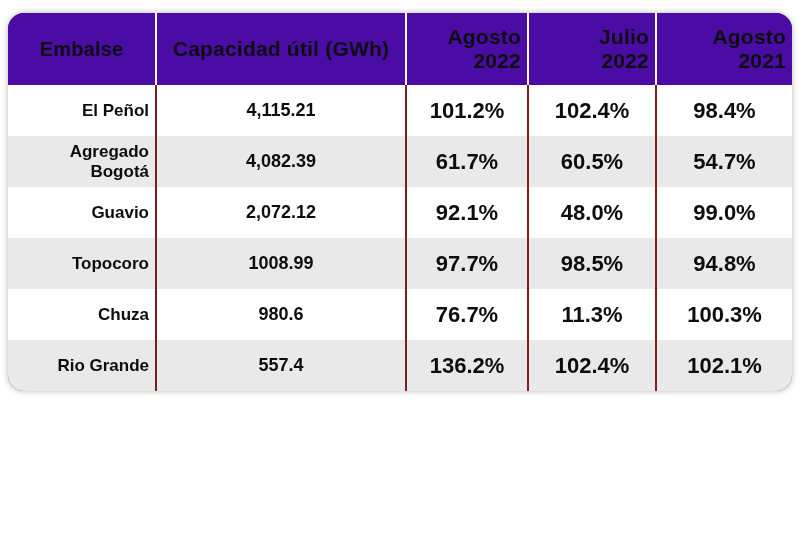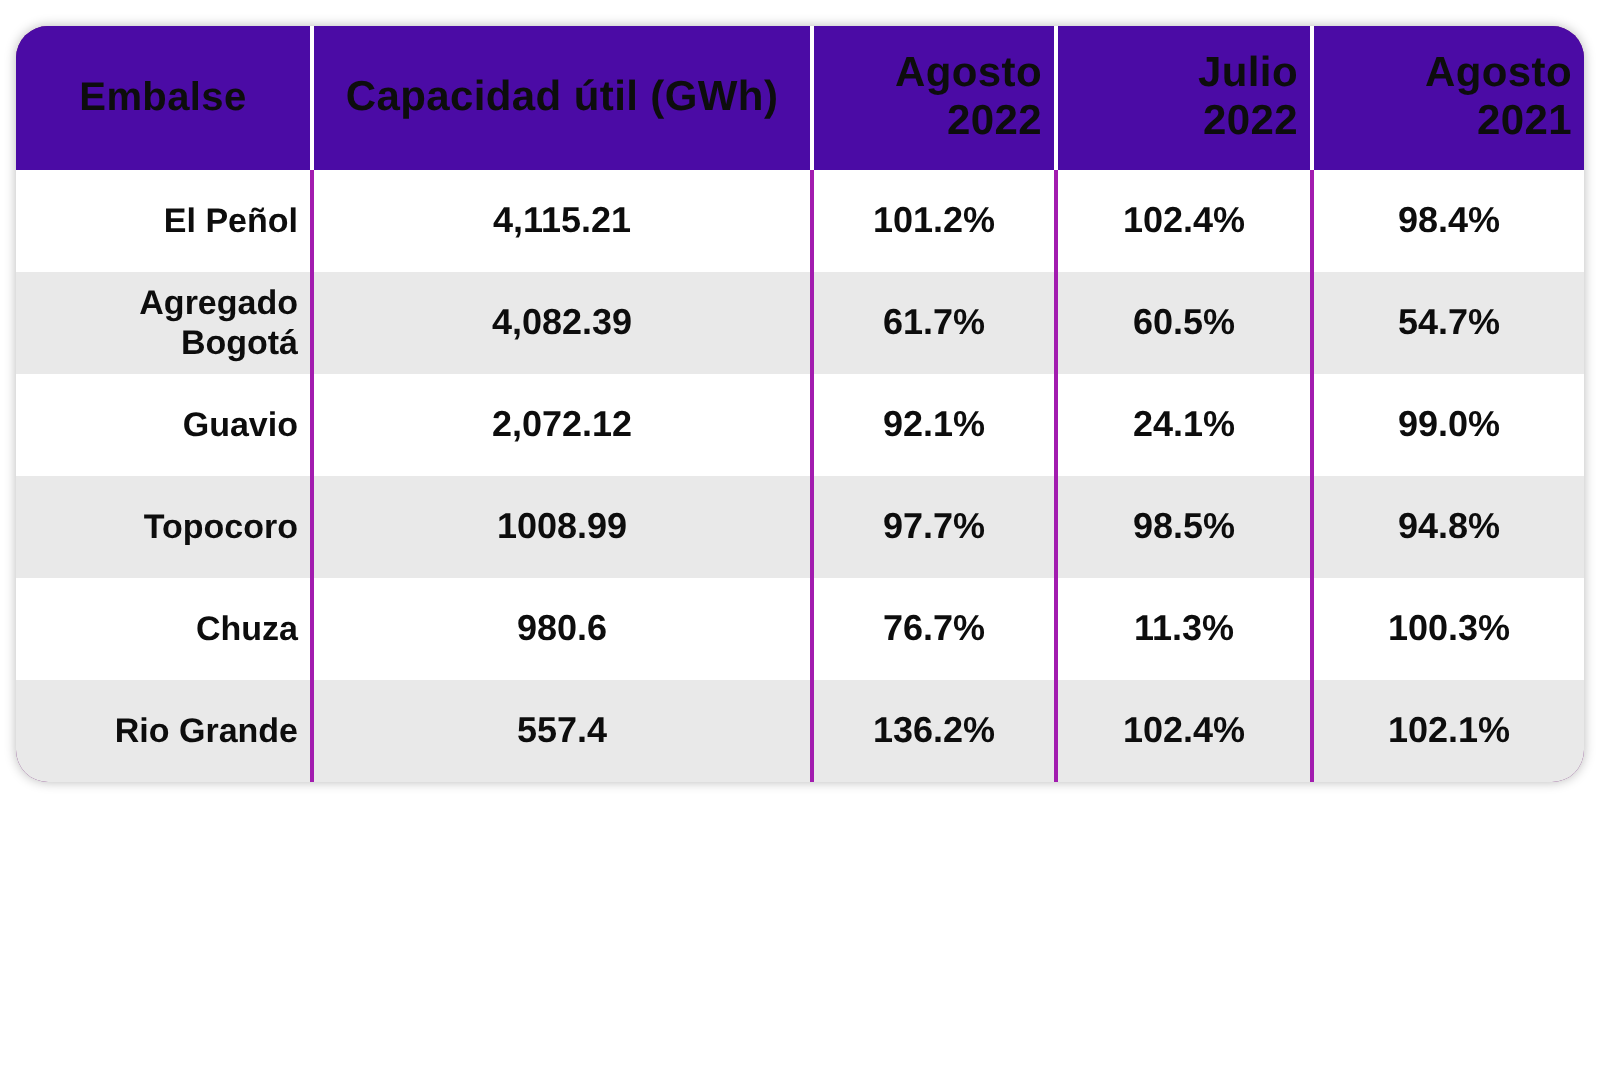--- a/index.html
+++ b/index.html
@@ -52,30 +52,30 @@
     height: 72px;
     border-right: 2px solid #ffffff;
     letter-spacing: 0.2px;
   }
   thead th:last-child { border-right: none; }
   thead th.col-embalse { font-size: 20px; }
   thead th.col-cap { font-size: 21px; }
 
   tbody td {
     font-size: 17px;
-    border-right: 2px solid #a21caf;
+    border-right: 2px solid #7f1d1d;
     border-bottom: 0;
   }
   tbody td:last-child { border-right: none; }
   tbody tr.row-alt td { background: #e9e9e9; }
   tbody tr.row-plain td { background: #ffffff; }
 
   td.cell-name { font-size: 17px; }
   td.cell-cap { font-size: 18px; }
-  td.cell-pct { font-size: 18px; }
+  td.cell-pct { font-size: 22px; }
 
   tbody tr { height: 49px; }
 
   
   col.c0 { width: 148px; }
   col.c1 { width: 250px; }
   col.c2 { width: 122px; }
   col.c3 { width: 128px; }
   col.c4 { width: 136px; }
 
@@ -132,21 +132,21 @@
           <td class="cell-pct">61.7%</td>
           <td class="cell-pct">60.5%</td>
           <td class="cell-pct">54.7%</td>
         </tr>
         <tr class="row-plain">
           <td class="cell-name">
             <span class="name-wrap">Guavio</span>
           </td>
           <td class="cell-cap">2,072.12</td>
           <td class="cell-pct">92.1%</td>
-          <td class="cell-pct">24.1%</td>
+          <td class="cell-pct">48.0%</td>
           <td class="cell-pct">99.0%</td>
         </tr>
         <tr class="row-alt">
           <td class="cell-name">
             <span class="name-wrap">Topocoro</span>
           </td>
           <td class="cell-cap">1008.99</td>
           <td class="cell-pct">97.7%</td>
           <td class="cell-pct">98.5%</td>
           <td class="cell-pct">94.8%</td>

